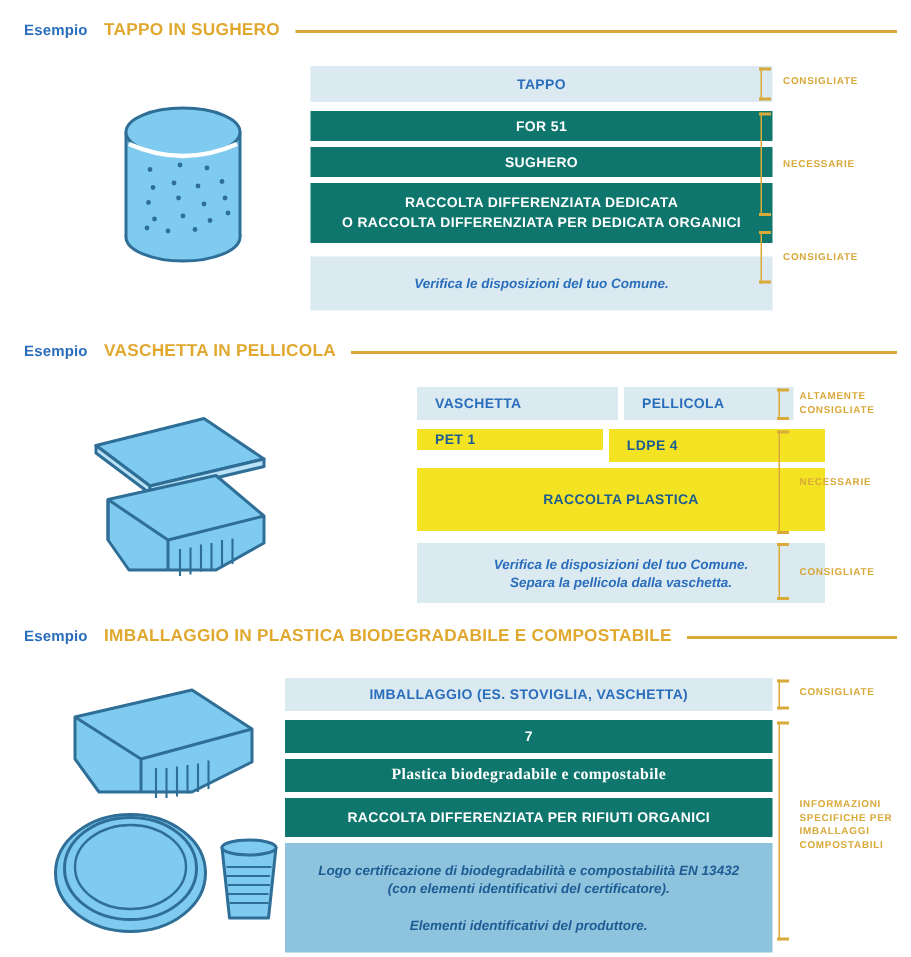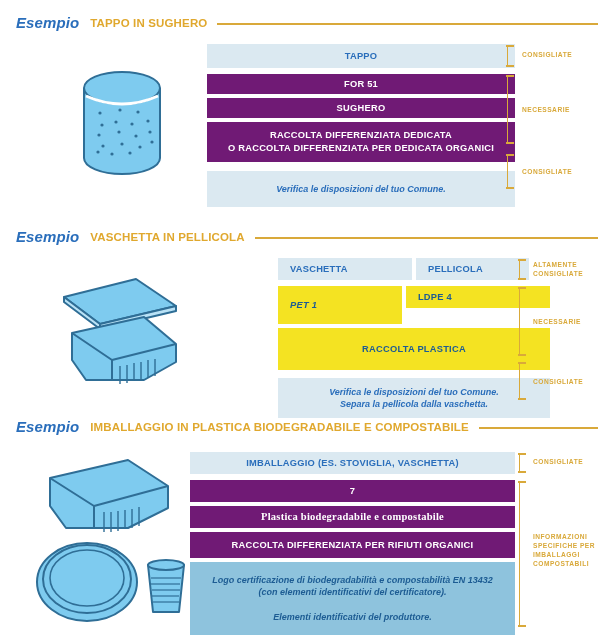--- a/index.html
+++ b/index.html
@@ -8,42 +8,42 @@
     background:#ffffff;
     font-family:"Liberation Sans","DejaVu Sans",sans-serif;
     overflow:hidden;
     position:relative;
   }
   .page{position:relative;width:607px;height:638px;}
 
   
   .sec-head{display:flex;align-items:center;gap:0;}
   .sec-head .esempio{
-    color:#2a6ebb;font-weight:bold;font-size:15px;letter-spacing:.1px;font-style:italic;
+    color:#2a6ebb;font-weight:bold;font-size:10px;letter-spacing:.1px;
   }
   .sec-head .title{
     color:#e0a82e;font-weight:bold;font-size:11.5px;letter-spacing:.15px;
     margin-left:11px;white-space:nowrap;
   }
   .sec-head .rule{
     flex:1 1 auto;height:2px;background:#d9a93a;margin-left:10px;margin-top:2px;
   }
 
   
   .bars{position:absolute;}
   .bar{
     box-sizing:border-box;
     display:flex;align-items:center;justify-content:center;
     text-align:center;
     font-size:9.3px;font-weight:bold;letter-spacing:.25px;
     line-height:1.35;
   }
   .bar.blue{background:#dbe9f1;color:#2a6ebb;}
   .bar.blue-dark{background:#8ec3dd;color:#1d5c93;}
-  .bar.brown{background:#701a75;color:#ffffff;}
+  .bar.brown{background:#0f766e;color:#ffffff;}
   .bar.yellow{background:#f4e322;color:#1d5c93;}
   .bar.italic{
     font-style:italic;font-weight:bold;font-size:9px;letter-spacing:0;
     color:#2a6ebb;
   }
   .bar.serif{font-family:"Liberation Serif","DejaVu Serif",serif;font-size:10.5px;}
   .bar.left{justify-content:flex-start;padding-left:12px;text-align:left;}
 
   .row{display:flex;gap:4px;}
 
@@ -151,21 +151,21 @@
         <path d="M131 97 L131 114"></path>
     </g>
   </svg>
 
   <div class="bars" style="left:246px;top:258px;width:272px;padding-left:32px;">
     <div class="row" style="margin-bottom:6px;">
       <div class="bar blue left" style="height:22px;width:134px;">VASCHETTA</div>
       <div class="bar blue left" style="height:22px;width:113px;">PELLICOLA</div>
     </div>
     <div class="row" style="margin-bottom:4px;">
-      <div class="bar yellow left" style="height:38px;width:134px;font-style:italic;">PET 1</div>
+      <div class="bar yellow left" style="height:14px;width:134px;">PET 1</div>
       <div class="bar yellow left" style="height:22px;width:156px;">LDPE 4</div>
     </div>
     <div class="bar yellow" style="height:42px;margin-bottom:8px;">RACCOLTA PLASTICA</div>
     <div class="bar blue italic" style="height:40px;white-space:pre-line;">Verifica le disposizioni del tuo Comune.
 Separa la pellicola dalla vaschetta.</div>
   </div>
 
   <div class="bracket" style="left:519px;top:259px;height:21px;"></div>
   <div class="brk-label" style="left:533px;top:261px;">ALTAMENTE
 CONSIGLIATE</div>

